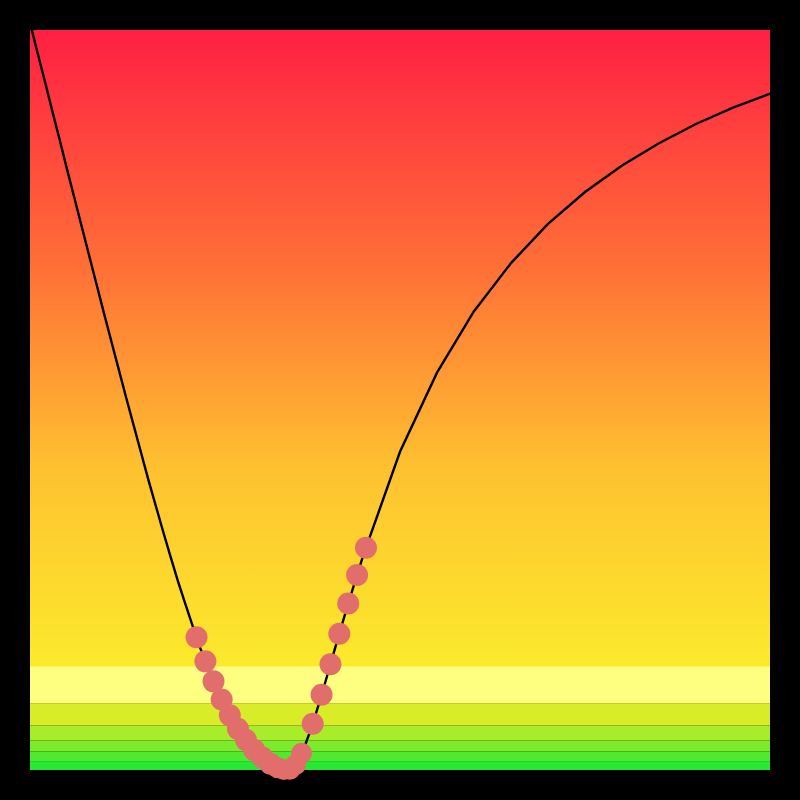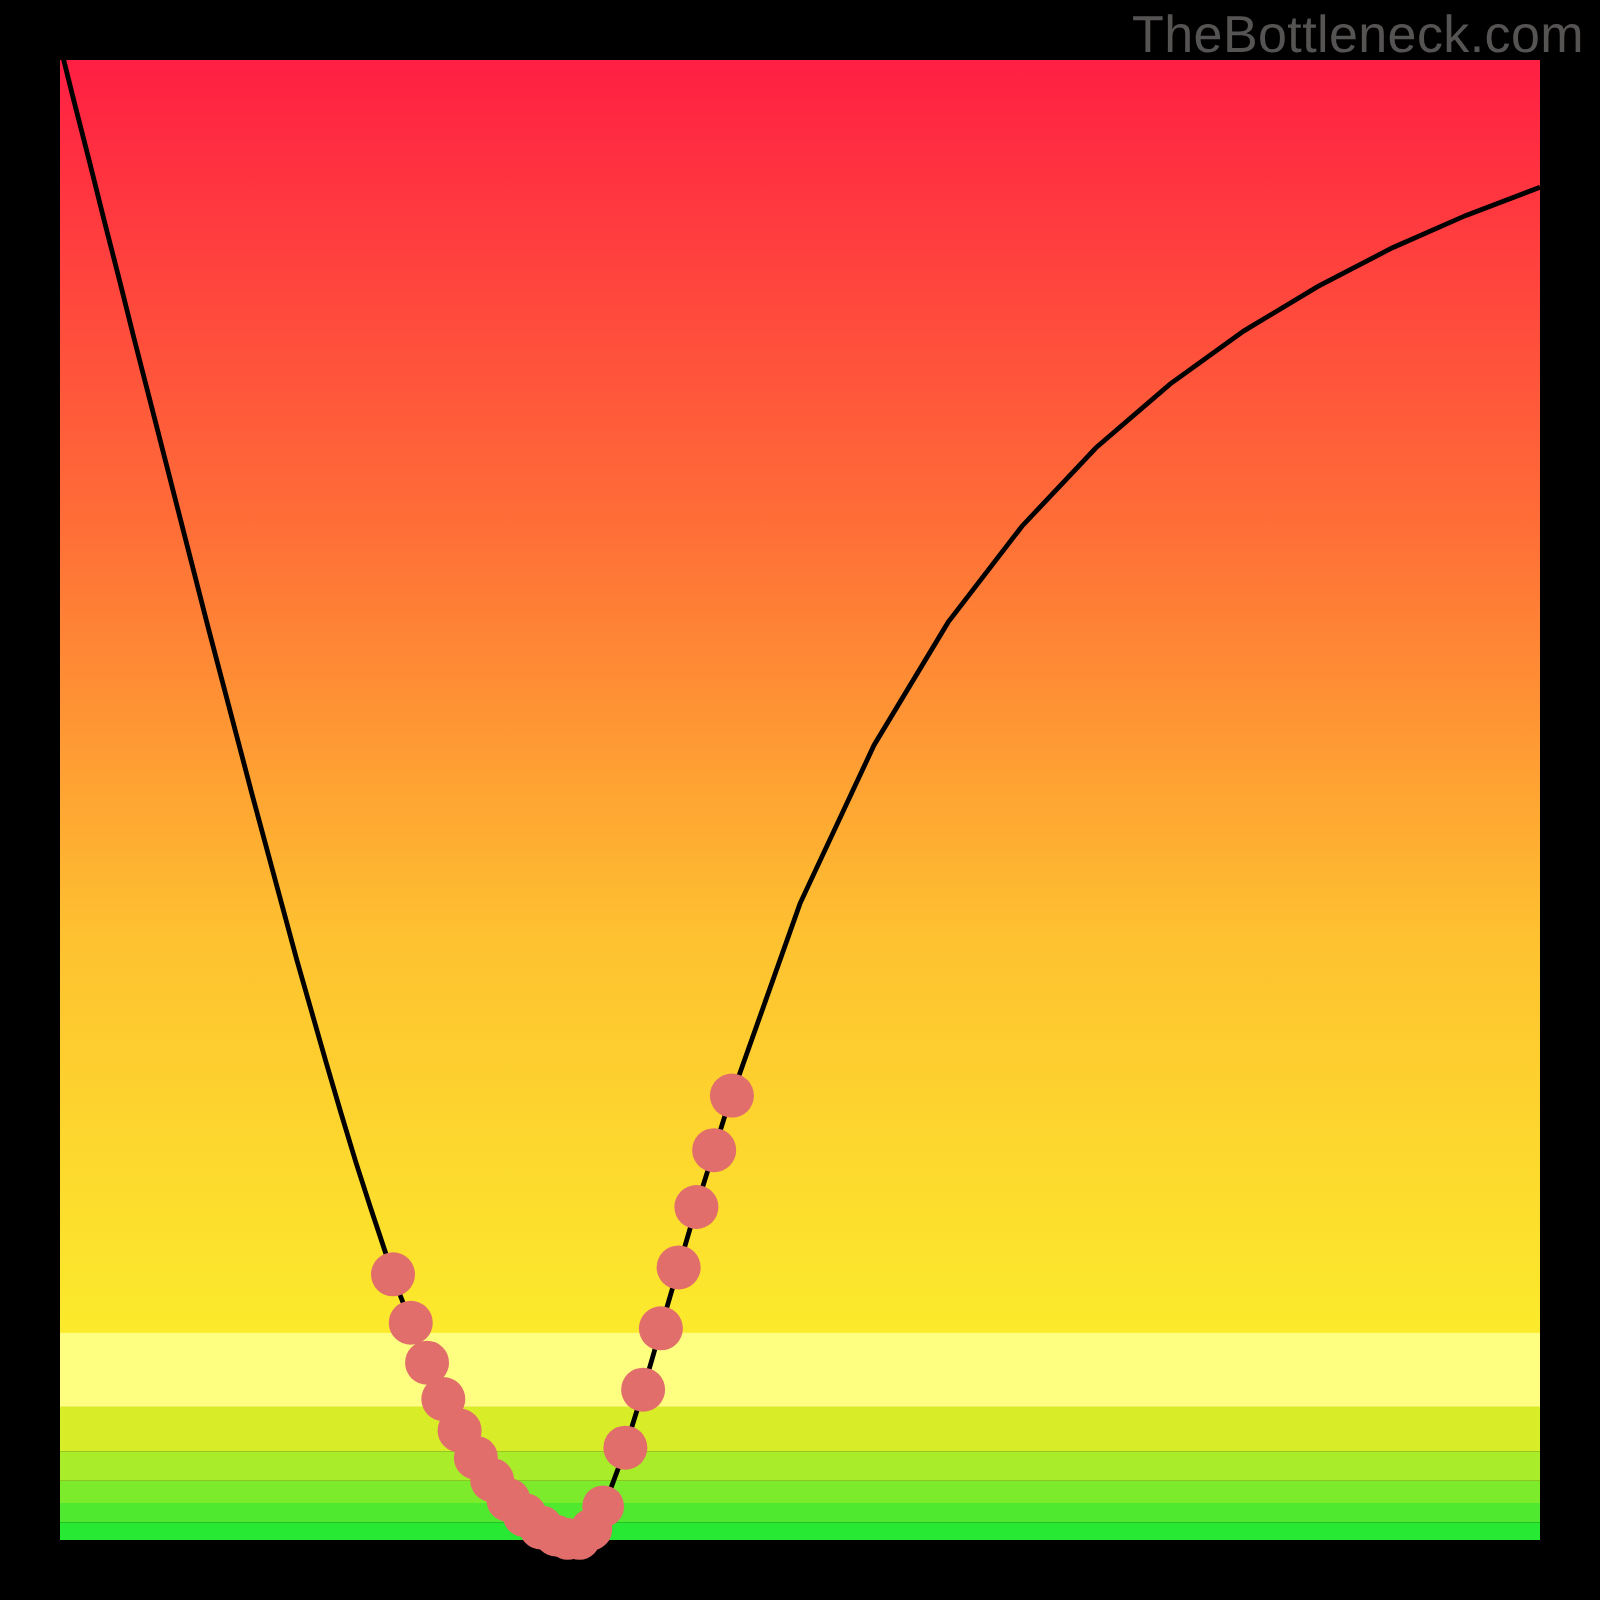--- a/index.html
+++ b/index.html
@@ -32,21 +32,20 @@
     color: #565353;
     font-size: 26px;
     font-weight: 500;
     letter-spacing: 0.2px;
   }
 </style>
 </head>
 <body>
 
 <div class="outer">
-  <div class="watermark">TheBottleneck.com</div>
   <svg class="plot" viewBox="0 0 740 740" preserveAspectRatio="none">
     <defs>
       <linearGradient id="grad-upper" x1="0" y1="0" x2="0" y2="1">
         <stop id="gstop-0" offset="0%" stop-color="#ff1f43"></stop>
         <stop id="gstop-1" offset="35%" stop-color="#ff6f37"></stop>
         <stop id="gstop-2" offset="65%" stop-color="#fec130"></stop>
         <stop id="gstop-3" offset="100%" stop-color="#fbf22b"></stop>
       </linearGradient>
     </defs>
     <g id="bg-bands">

